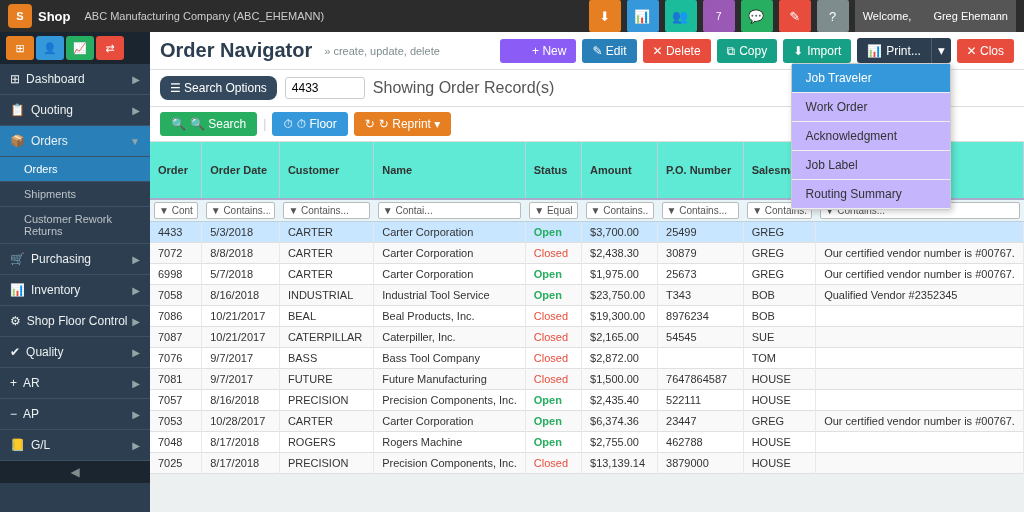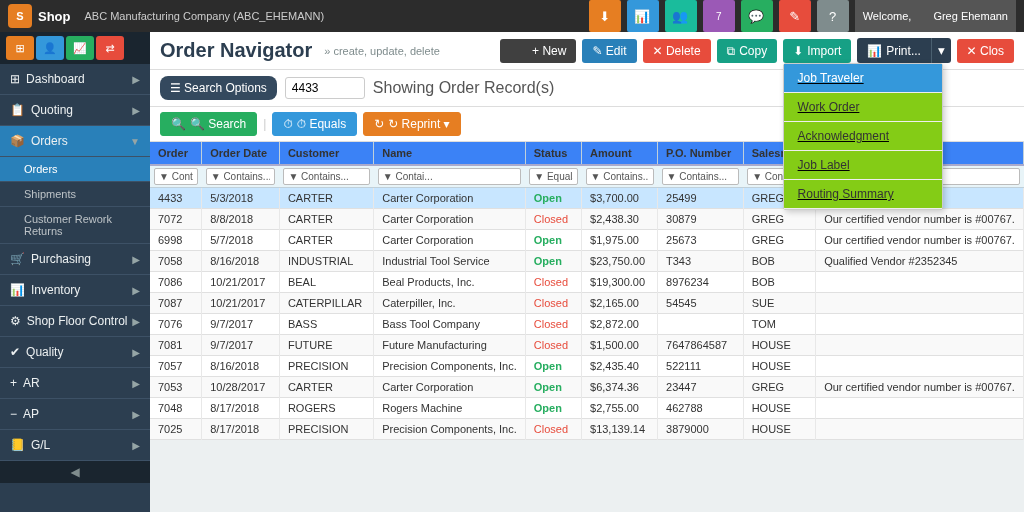--- a/index.html
+++ b/index.html
@@ -74,38 +74,37 @@
       background: #fff; border-bottom: 1px solid #ddd; padding: 6px 10px;
       display: flex; align-items: center; gap: 6px; flex-wrap: wrap;
     }
     #page-title { font-size: 20px; font-weight: bold; color: #2c3e50; }
     #page-subtitle { font-size: 11px; color: #7f8c8d; margin-left: 6px; }
     .spacer { flex: 1; }
     .btn {
       padding: 5px 10px; border: none; border-radius: 3px; cursor: pointer;
       font-size: 12px; display: flex; align-items: center; gap: 4px; color: white;
     }
-    .btn-green { background: #404040; padding-left: 32px; }
+    .btn-green { background: #8b5cf6; padding-left: 32px; }
     .btn-blue { background: #2980b9; }
     .btn-red { background: #e74c3c; }
     .btn-teal { background: #16a085; }
     .btn-darkblue { background: #2c3e50; }
 
     
     .btn-group { position: relative; display: inline-flex; }
     .btn-split-main { border-radius: 3px 0 0 3px; }
     .btn-split-arrow {
       padding: 5px 6px; border: none; border-radius: 0 3px 3px 0; cursor: pointer;
       color: white; background: #2c3e50; border-left: 1px solid #4a6070;
     }
     .dropdown-menu {
-      position: absolute; top: 100%; right: 8px; background: #84cc16; border: 1px solid #ccc;
+      position: absolute; top: 100%; right: 0; background: #c4b5fd; border: 1px solid #ccc;
       border-radius: 3px; box-shadow: 2px 2px 6px rgba(0,0,0,0.2); z-index: 1000;
       min-width: 160px;
-      text-decoration: underline;
     }
     .dropdown-item {
       padding: 7px 14px; cursor: pointer; font-size: 12px; color: #333;
       border-bottom: 1px solid #eee;
     }
     .dropdown-item.highlighted { background: #3498db; color: white; }
 
     
     #search-bar {
       background: #fff; padding: 6px 10px; border-bottom: 1px solid #ddd;
@@ -131,21 +130,21 @@
       display: flex; align-items: center; gap: 4px;
     }
     .action-btn-green { background: #27ae60; color: white; border-color: #27ae60; }
     .action-btn-blue { background: #3498db; color: white; border-color: #3498db; }
     .action-btn-orange { background: #e67e22; color: white; border-color: #e67e22; }
 
     
     #table-container { flex: 1; overflow: auto; }
     table { width: 100%; border-collapse: collapse; background: white; }
     thead th {
-      background: #3b82f6; padding: 5px 8px; text-align: left; font-size: 11px;
+      background: #5eead4; padding: 22px 8px; text-align: left; font-size: 11px;
       font-weight: bold; color: #333; border-bottom: 2px solid #aac; border-right: 1px solid #c0d0da;
       white-space: nowrap;
     }
     .filter-row td {
       background: #e8f4f8; padding: 2px 4px; border-bottom: 1px solid #c0d0da;
     }
     .filter-row td input {
       width: 100%; border: 1px solid #bbb; border-radius: 2px; padding: 2px 4px;
       font-size: 10px; color: #555;
     }
@@ -283,21 +282,21 @@
     </div>
 
     <div id="action-bar">
       <button class="action-btn action-btn-green">
         <span>🔍</span>
         <span>🔍 Search</span>
       </button>
       <span style="color:#ccc;">|</span>
       <button class="action-btn action-btn-blue">
         <span>⏱</span>
-        <span>⏱ Equals</span>
+        <span>⏱ Floor</span>
       </button>
       <button class="action-btn action-btn-orange">
         <span>↻</span>
         <span>↻ Reprint ▾</span>
       </button>
     </div>
 
     <div id="table-container">
       <table>
         <thead>

